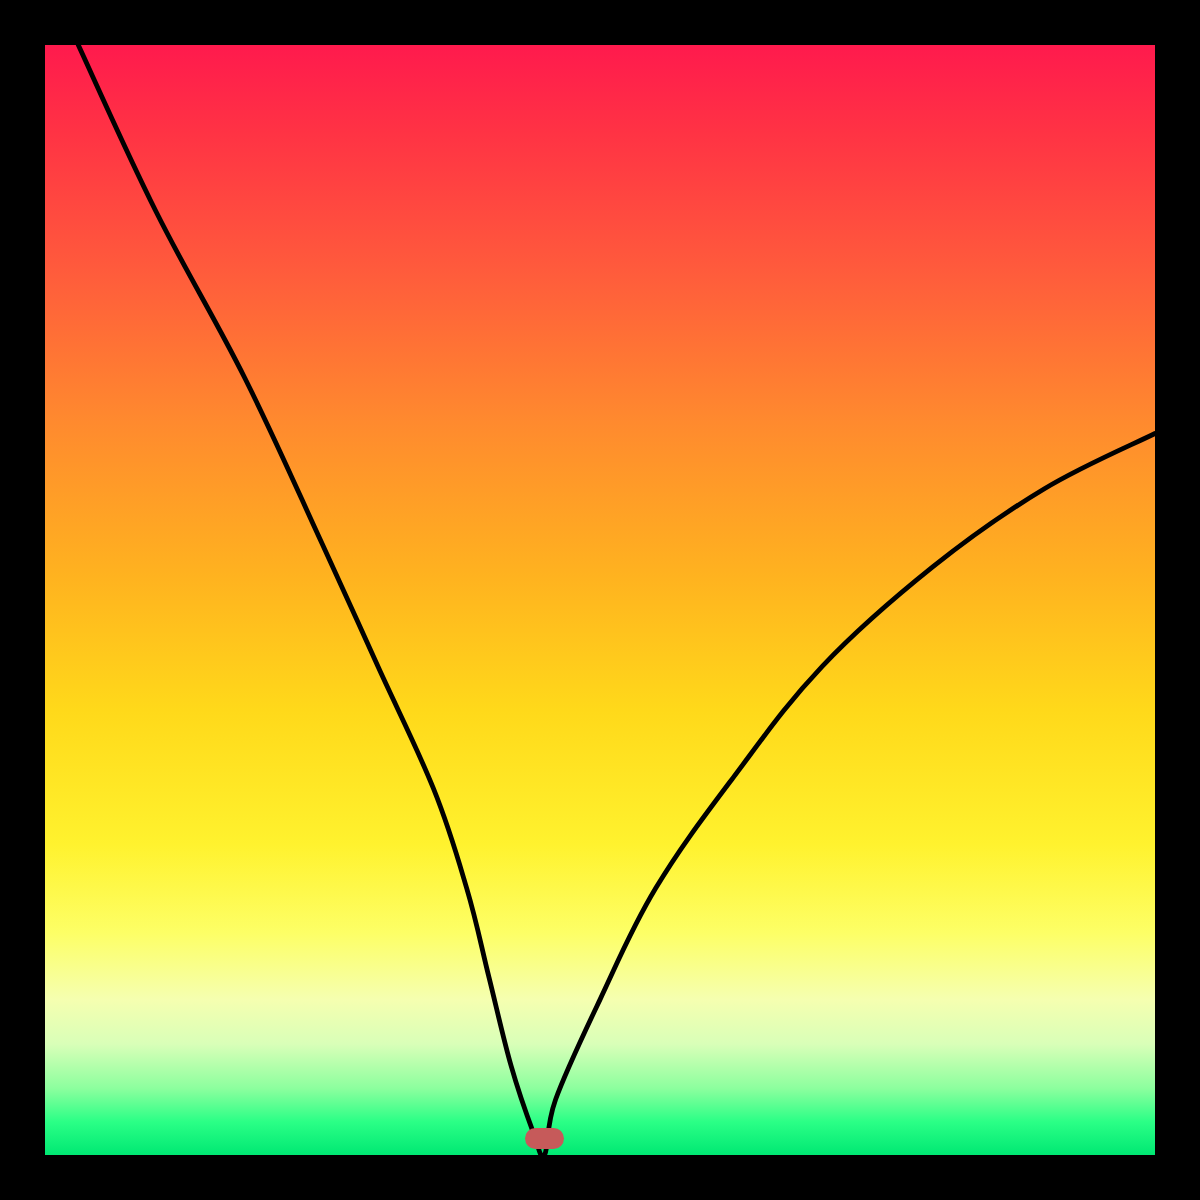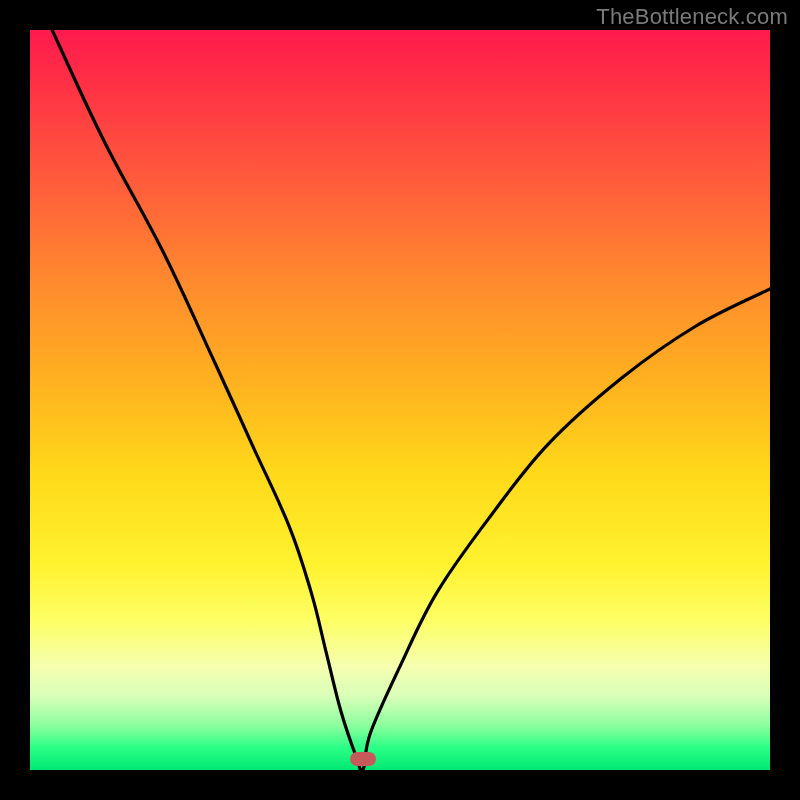--- a/index.html
+++ b/index.html
@@ -64,20 +64,19 @@
     height: 14px;
     background: #c65a5a;
     border-radius: 7px;
     transform: translate(-50%, -50%);
   }
 </style>
 </head>
 <body>
 
 <div class="frame">
-  <div class="watermark">TheBottleneck.com</div>
   <div class="plot">
     <svg class="curve" viewBox="0 0 740 740" preserveAspectRatio="none">
       <path fill="none" stroke="#000" stroke-width="3.2" stroke-linecap="round" d="M 22.2 0.0 C 31.5 20.0, 54.0 71.0, 74.0 111.0 C 94.0 151.0, 113.2 182.0, 133.2 222.0 C 153.2 262.0, 169.0 298.4, 185.0 333.0 C 201.0 367.6, 208.7 385.1, 222.0 414.4 C 235.3 443.7, 248.3 469.2, 259.0 495.8 C 269.7 522.4, 274.5 539.8, 281.2 562.4 C 287.9 585.0, 290.7 600.3, 296.0 621.6 C 301.3 642.9, 305.5 662.2, 310.8 680.8 C 316.1 699.4, 321.6 714.5, 325.6 725.2 C 329.6 735.9, 330.3 744.0, 333.0 740.0 C 335.7 736.0, 333.7 721.6, 340.4 703.0 C 347.1 684.4, 358.0 661.7, 370.0 636.4 C 382.0 611.1, 391.0 589.0, 407.0 562.4 C 423.0 535.8, 438.8 515.0, 458.8 488.4 C 478.8 461.8, 494.0 439.7, 518.0 414.4 C 542.0 389.1, 565.4 369.1, 592.0 347.8 C 618.6 326.5, 639.4 312.0, 666.0 296.0 C 692.6 280.0, 726.7 265.7, 740.0 259.0"></path>
     </svg>
     <div class="marker" style="left: 333px; top: 728.9px; background: rgb(198, 90, 90);"></div>
   </div>
 </div>
 
 </body></html>

